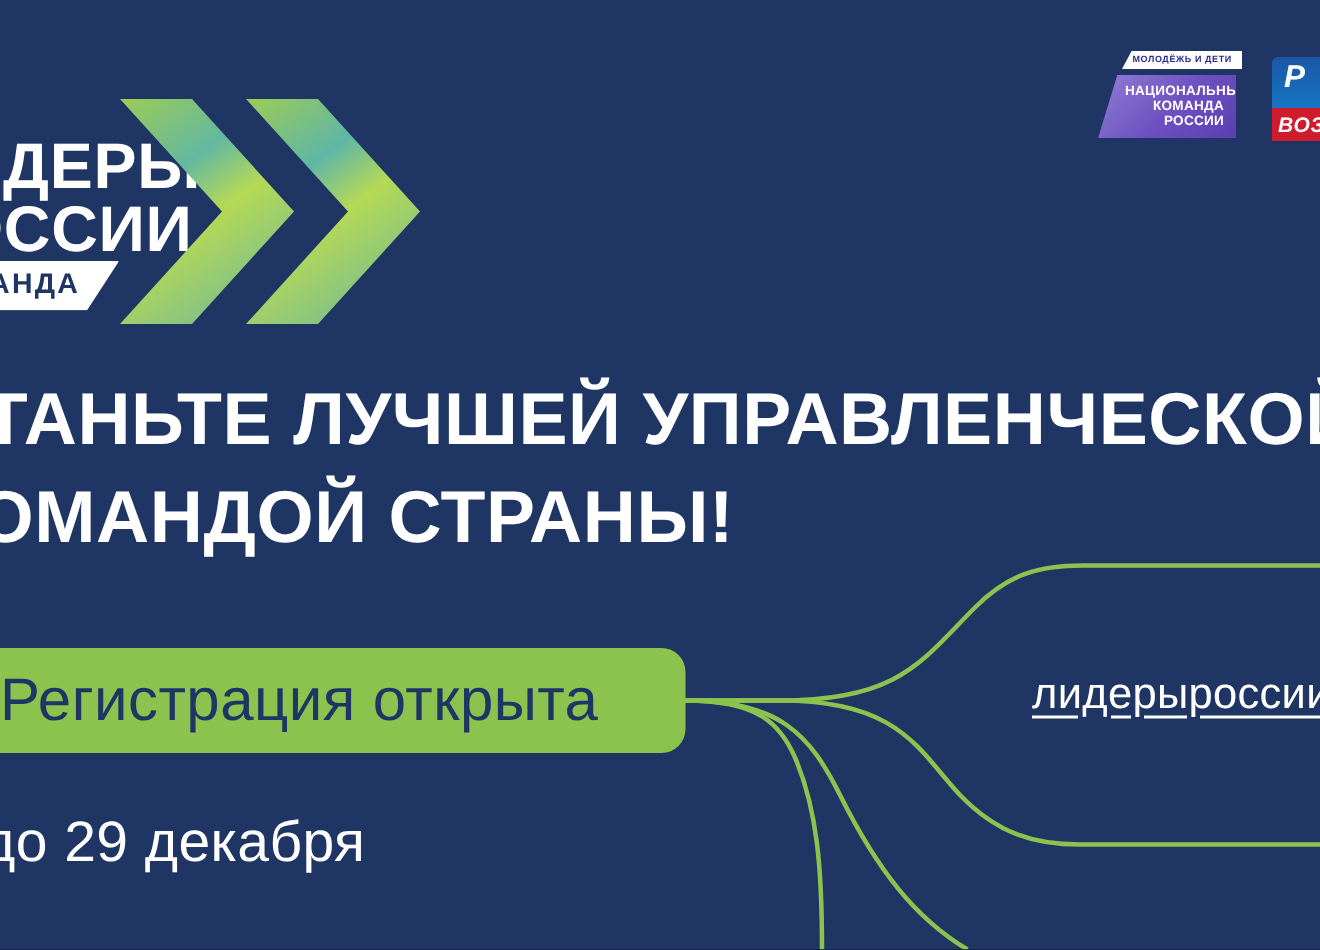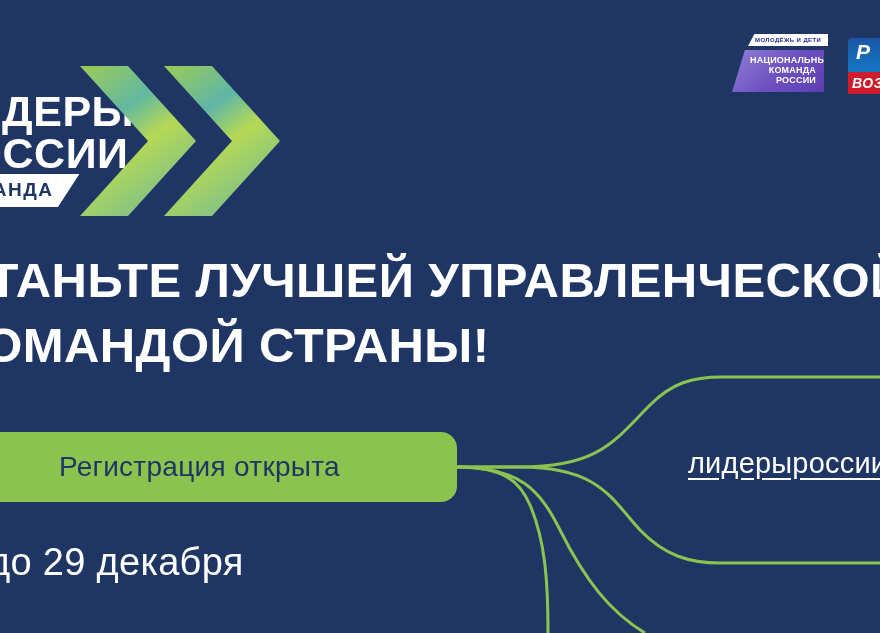--- a/index.html
+++ b/index.html
@@ -175,21 +175,21 @@
     height: 70px;
     background: #8cc34f;
     border-radius: 16px;
     display: flex;
     align-items: center;
     justify-content: center;
     box-sizing: border-box;
   }
   #cta-label {
     color: #1f3665;
-    font-size: 28px;
+    font-size: 40px;
     font-weight: normal;
     letter-spacing: 0.3px;
     white-space: nowrap;
   }
 
   
   #date-text {
     position: absolute;
     left: -12px;
     top: 541px;

